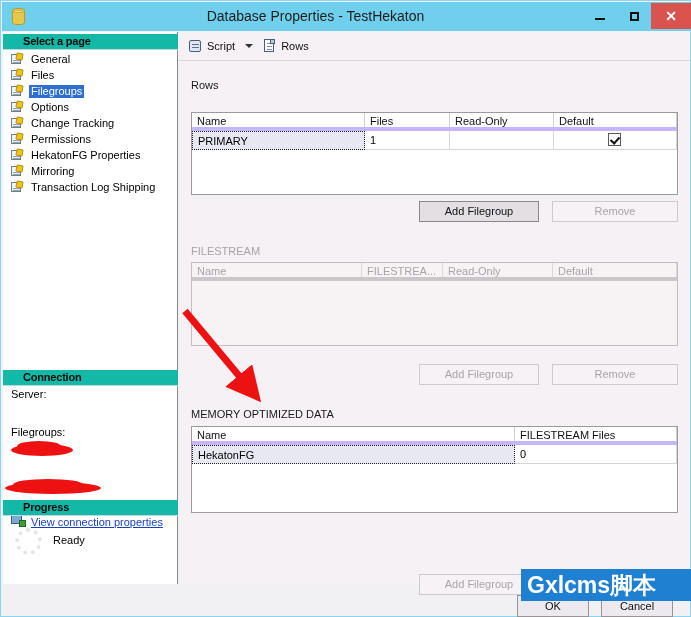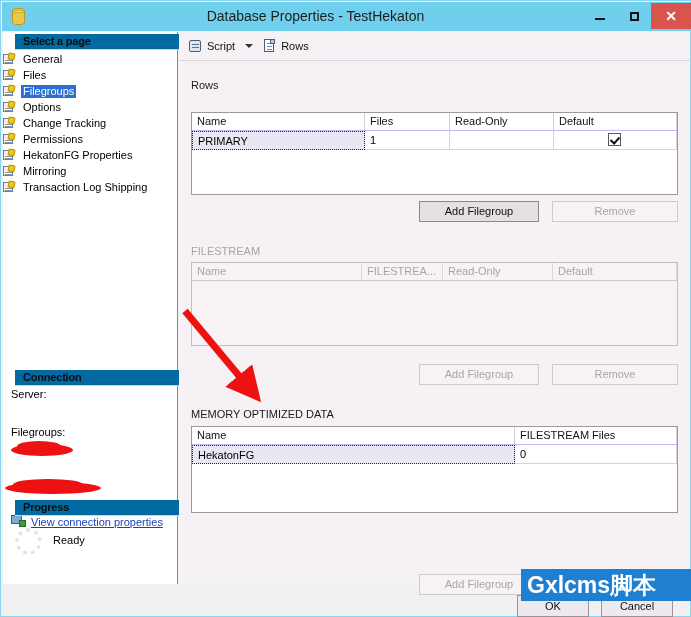--- a/index.html
+++ b/index.html
@@ -129,46 +129,47 @@
     position: absolute;
     left: 2px; top: 31px;
     width: 175px;
     height: 552px;
     background: #ffffff;
     border-right: 1px solid #8a8a8a;
     box-sizing: border-box;
   }
   .pane-header {
     position: absolute;
-    left: 12px;
+    left: 0;
     width: 175px;
     height: 16px;
-    background: #0369a1;
+    background: #14b8a6;
     font-weight: bold;
     font-size: 11px;
     color: #0b0b0b;
-    padding-left: 8px;
+    padding-left: 20px;
     line-height: 15px;
     box-sizing: border-box;
     border-bottom: 1px solid #c3d5e3;
     letter-spacing: -0.2px;
   }
   #hdr-select { top: 2px; }
   #hdr-connection { top: 338px; }
   #hdr-progress { top: 468px; }
 
   .page-list {
     position: absolute;
     left: 0px; top: 19px;
     width: 175px;
   }
   .page-item {
     height: 16px;
     display: flex;
     align-items: center;
+    padding-left: 8px;
     cursor: default;
   }
   .page-item .pg-icon {
     position: relative;
     width: 13px;
     height: 12px;
     margin-right: 5px;
     flex: none;
   }
   .pg-icon .sheet {
@@ -410,21 +411,21 @@
     overflow: hidden;
   }
   .grid.disabled {
     background: #f7f3f5;
     border-color: #c4bdc1;
   }
   .grid-head {
     display: flex;
     height: 18px;
     background: #ffffff;
-    border-bottom: 1px solid #c4b5fd;
+    border-bottom: 4px solid #c4b5fd;
     box-sizing: border-box;
   }
   .grid.disabled .grid-head {
     background: #f7f3f5;
     border-bottom-color: #ccc5c9;
   }
   .grid-head .cell {
     font-size: 11px;
     color: #111;
     line-height: 17px;

